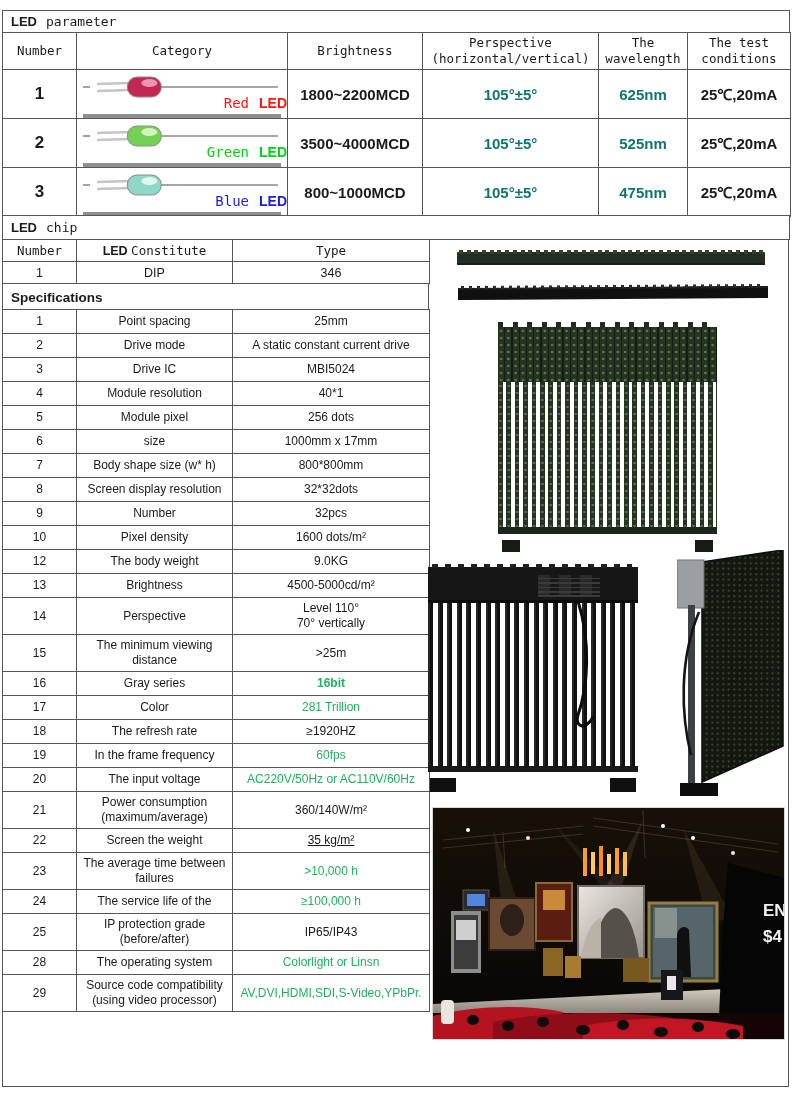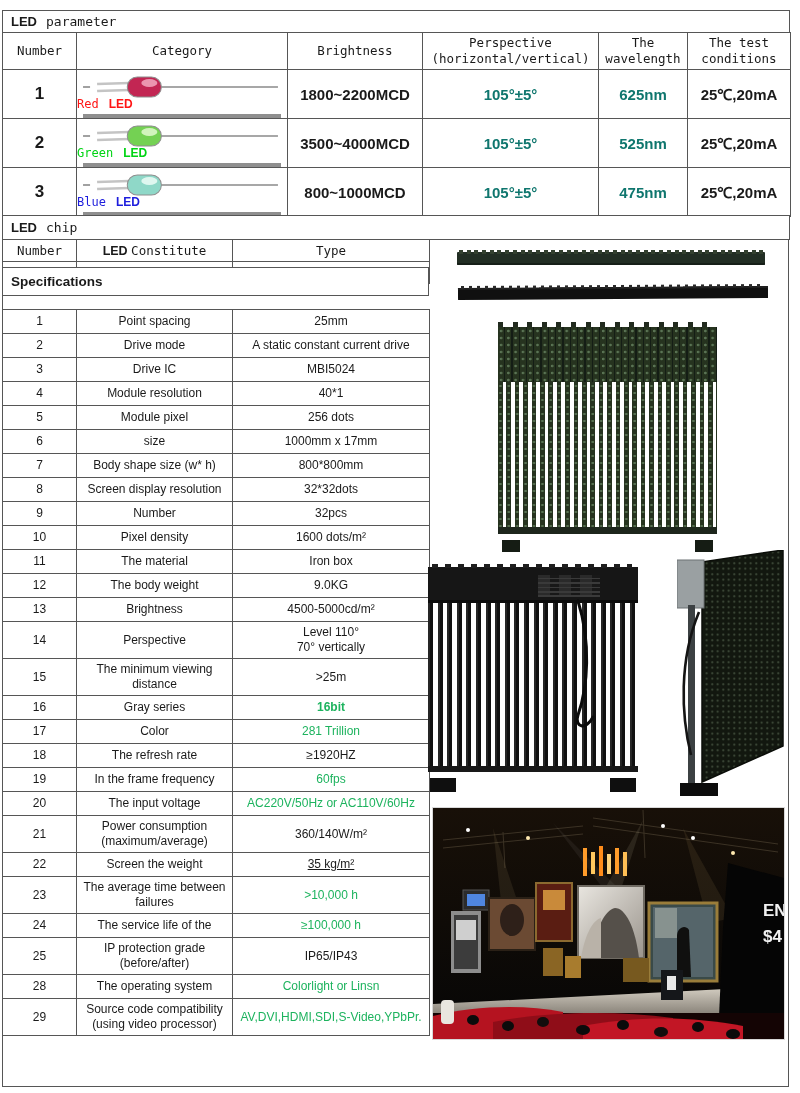--- a/index.html
+++ b/index.html
@@ -16,21 +16,21 @@
   
   .t1{left:2px;top:32px;width:788px;}
   .t1 th{font-weight:normal;font-family:"DejaVu Sans Mono",monospace;font-size:12.5px;line-height:16px;}
   .t1 .hdr{height:36px;}
   .t1 .ledrow{height:49px;}
   .t1 .numcell{font-size:17px;font-weight:bold;}
   .t1 .valcell{font-size:15px;font-weight:bold;}
   .blue{color:#0f766e;}
   .catcell{position:relative;padding:0;}
   .cat-gray{position:absolute;left:3%;bottom:0;width:94%;height:4px;background:#8f8f8f;}
-  .cat-label{position:absolute;left:0;right:0;bottom:7px;text-align:left;font-size:12px;}
+  .cat-label{position:absolute;left:0;right:0;bottom:7px;text-align:right;font-size:14px;}
   .cat-label .w1{font-family:"DejaVu Sans Mono",monospace;margin-right:10px;}
   .cat-label .w2{font-weight:bold;}
   .ledsvg{position:absolute;left:0;top:4px;width:100%;height:26px;}
   
   .t2{left:2px;top:239px;width:427px;}
   .t2 td{height:22px;font-size:12.5px;}
   .t2 .h{font-family:"DejaVu Sans Mono",monospace;}
   .t3{left:2px;top:309px;width:427px;}
   .t3 td{font-size:12px;line-height:15px;padding:2px 6px;}
   .t3 tr.h1{height:24px;} .t3 tr.h2{height:37px;}
@@ -190,21 +190,21 @@
       <td class="h">Type</td>
     </tr>
     <tr>
       <td>1</td>
       <td>DIP</td>
       <td>346</td>
     </tr>
   </tbody>
     </table>
 
-  <div class="bar" style="left:2px;top:267px;width:427px;height:29px;">
+  <div class="bar" style="left:2px;top:283px;width:427px;height:29px;">
     <span class="titletext bold-sans" style="font-size:13.5px;">Specifications</span>
   </div>
 
   <table class="t3">
     <colgroup>
         <col style="width:74px">
         <col style="width:156px">
         <col style="width:197px">
       </colgroup>
     <tbody>
@@ -250,25 +250,20 @@
         </tr>
         <tr class="h1">
           <td class="num">9</td>
           <td class="name">Number</td>
           <td class="val">32pcs</td>
         </tr>
         <tr class="h1">
           <td class="num">10</td>
           <td class="name">Pixel density</td>
           <td class="val">1600 dots/m²</td>
-        </tr>
-        <tr class="h1">
-          <td class="num">11</td>
-          <td class="name">The material</td>
-          <td class="val">Iron box</td>
         </tr>
         <tr class="h1">
           <td class="num">12</td>
           <td class="name">The body weight</td>
           <td class="val">9.0KG</td>
         </tr>
         <tr class="h1">
           <td class="num">13</td>
           <td class="name">Brightness</td>
           <td class="val">4500-5000cd/m²</td>

